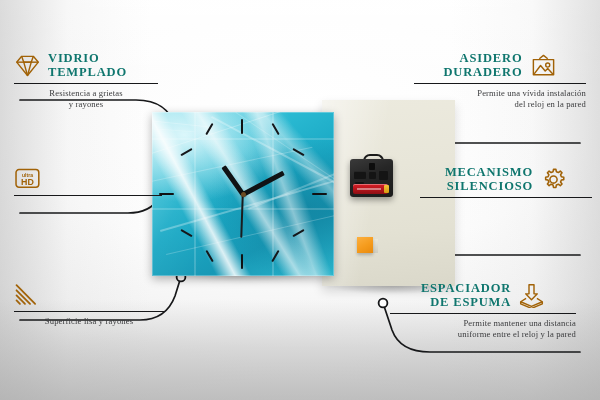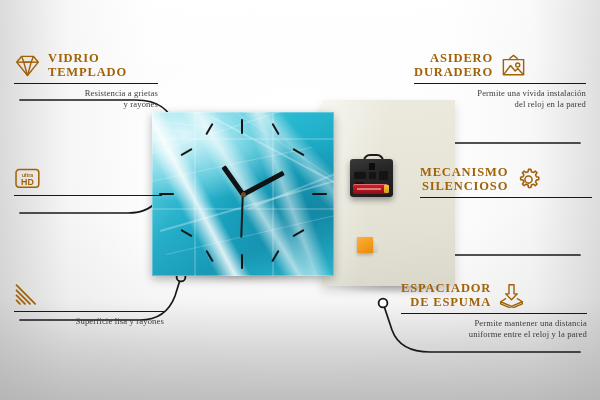--- a/index.html
+++ b/index.html
@@ -107,30 +107,30 @@
     box-shadow:0 2px 3px rgba(0,0,0,.22);}
   .foam-side{position:absolute;left:223px;top:143px;width:5px;height:14px;
     background:linear-gradient(180deg,#e9e7da,#cfcdc0);}
 
   
   .callout{position:absolute;}
   .callout .head{display:flex;align-items:center;gap:7px;}
   .callout .title{
     font-family:"Liberation Serif", serif;
     font-weight:700;font-size:12.5px;line-height:13.5px;
-    letter-spacing:.85px;color:#a16207;text-transform:uppercase;white-space:pre-line;
+    letter-spacing:.85px;color:#0f766e;text-transform:uppercase;white-space:pre-line;
   }
   .callout .rule{height:1.4px;background:#17181a;margin:4px 0 4px 0;}
   .callout .desc{
     font-family:"Liberation Serif", serif;
     font-size:8.6px;line-height:10.6px;color:#3a3b3d;white-space:pre-line;letter-spacing:.15px;
   }
   .callout.left .title{text-align:left;}
-  .callout.left .desc{text-align:right;}
-  .callout.right .head{justify-content:flex-start;}
+  .callout.left .desc{text-align:center;}
+  .callout.right .head{justify-content:center;}
   .callout.right .title{text-align:right;}
   .callout.right .desc{text-align:right;}
   .ico{width:27px;height:25px;flex:0 0 27px;display:block;color:#a16207;}
 
   
   #lines{position:absolute;inset:0;pointer-events:none;}
 </style>
 </head>
 <body>
 
@@ -311,21 +311,21 @@
             <g fill="none" stroke="currentColor" stroke-width="2" stroke-linejoin="round">
           <path d="M16 3 l3.1 0 .55 3.05 2.6 1.1 2.45-1.9 2.2 2.2 -1.9 2.45 1.1 2.6 3.05 .55 0 3.1 -3.05 .55 -1.1 2.6 1.9 2.45 -2.2 2.2 -2.45-1.9 -2.6 1.1 -.55 3.05 -3.1 0 -.55-3.05 -2.6-1.1 -2.45 1.9 -2.2-2.2 1.9-2.45 -1.1-2.6 -3.05-.55 0-3.1 3.05-.55 1.1-2.6 -1.9-2.45 2.2-2.2 2.45 1.9 2.6-1.1 .55-3.05 Z"></path>
           <circle cx="16" cy="16" r="4.6"></circle>
         </g>
           </svg>
       </span>
     </div>
     <div class="rule"></div>
   </div>
 
-  <div class="callout right" style="right:13px;top:282px;width:186px;">
+  <div class="callout right" style="right:24px;top:282px;width:186px;">
     <div class="head">
       <span class="title">ESPACIADOR
 DE ESPUMA</span>
       <span class="ico">
         <svg viewBox="0 0 32 30" width="27" height="25">
             <g fill="none" stroke="currentColor" stroke-width="1.7" stroke-linejoin="round">
           <path d="M13 2 L19 2 L19 13 L23 13 L16 20 L9 13 L13 13 Z"></path>
           <path d="M9.5 18.5 L3 22.5 L16 28 L29 22.5 L22.5 18.5"></path>
           <path d="M3 22.5 L3 25 L16 30.5 L29 25 L29 22.5"></path>
         </g>

